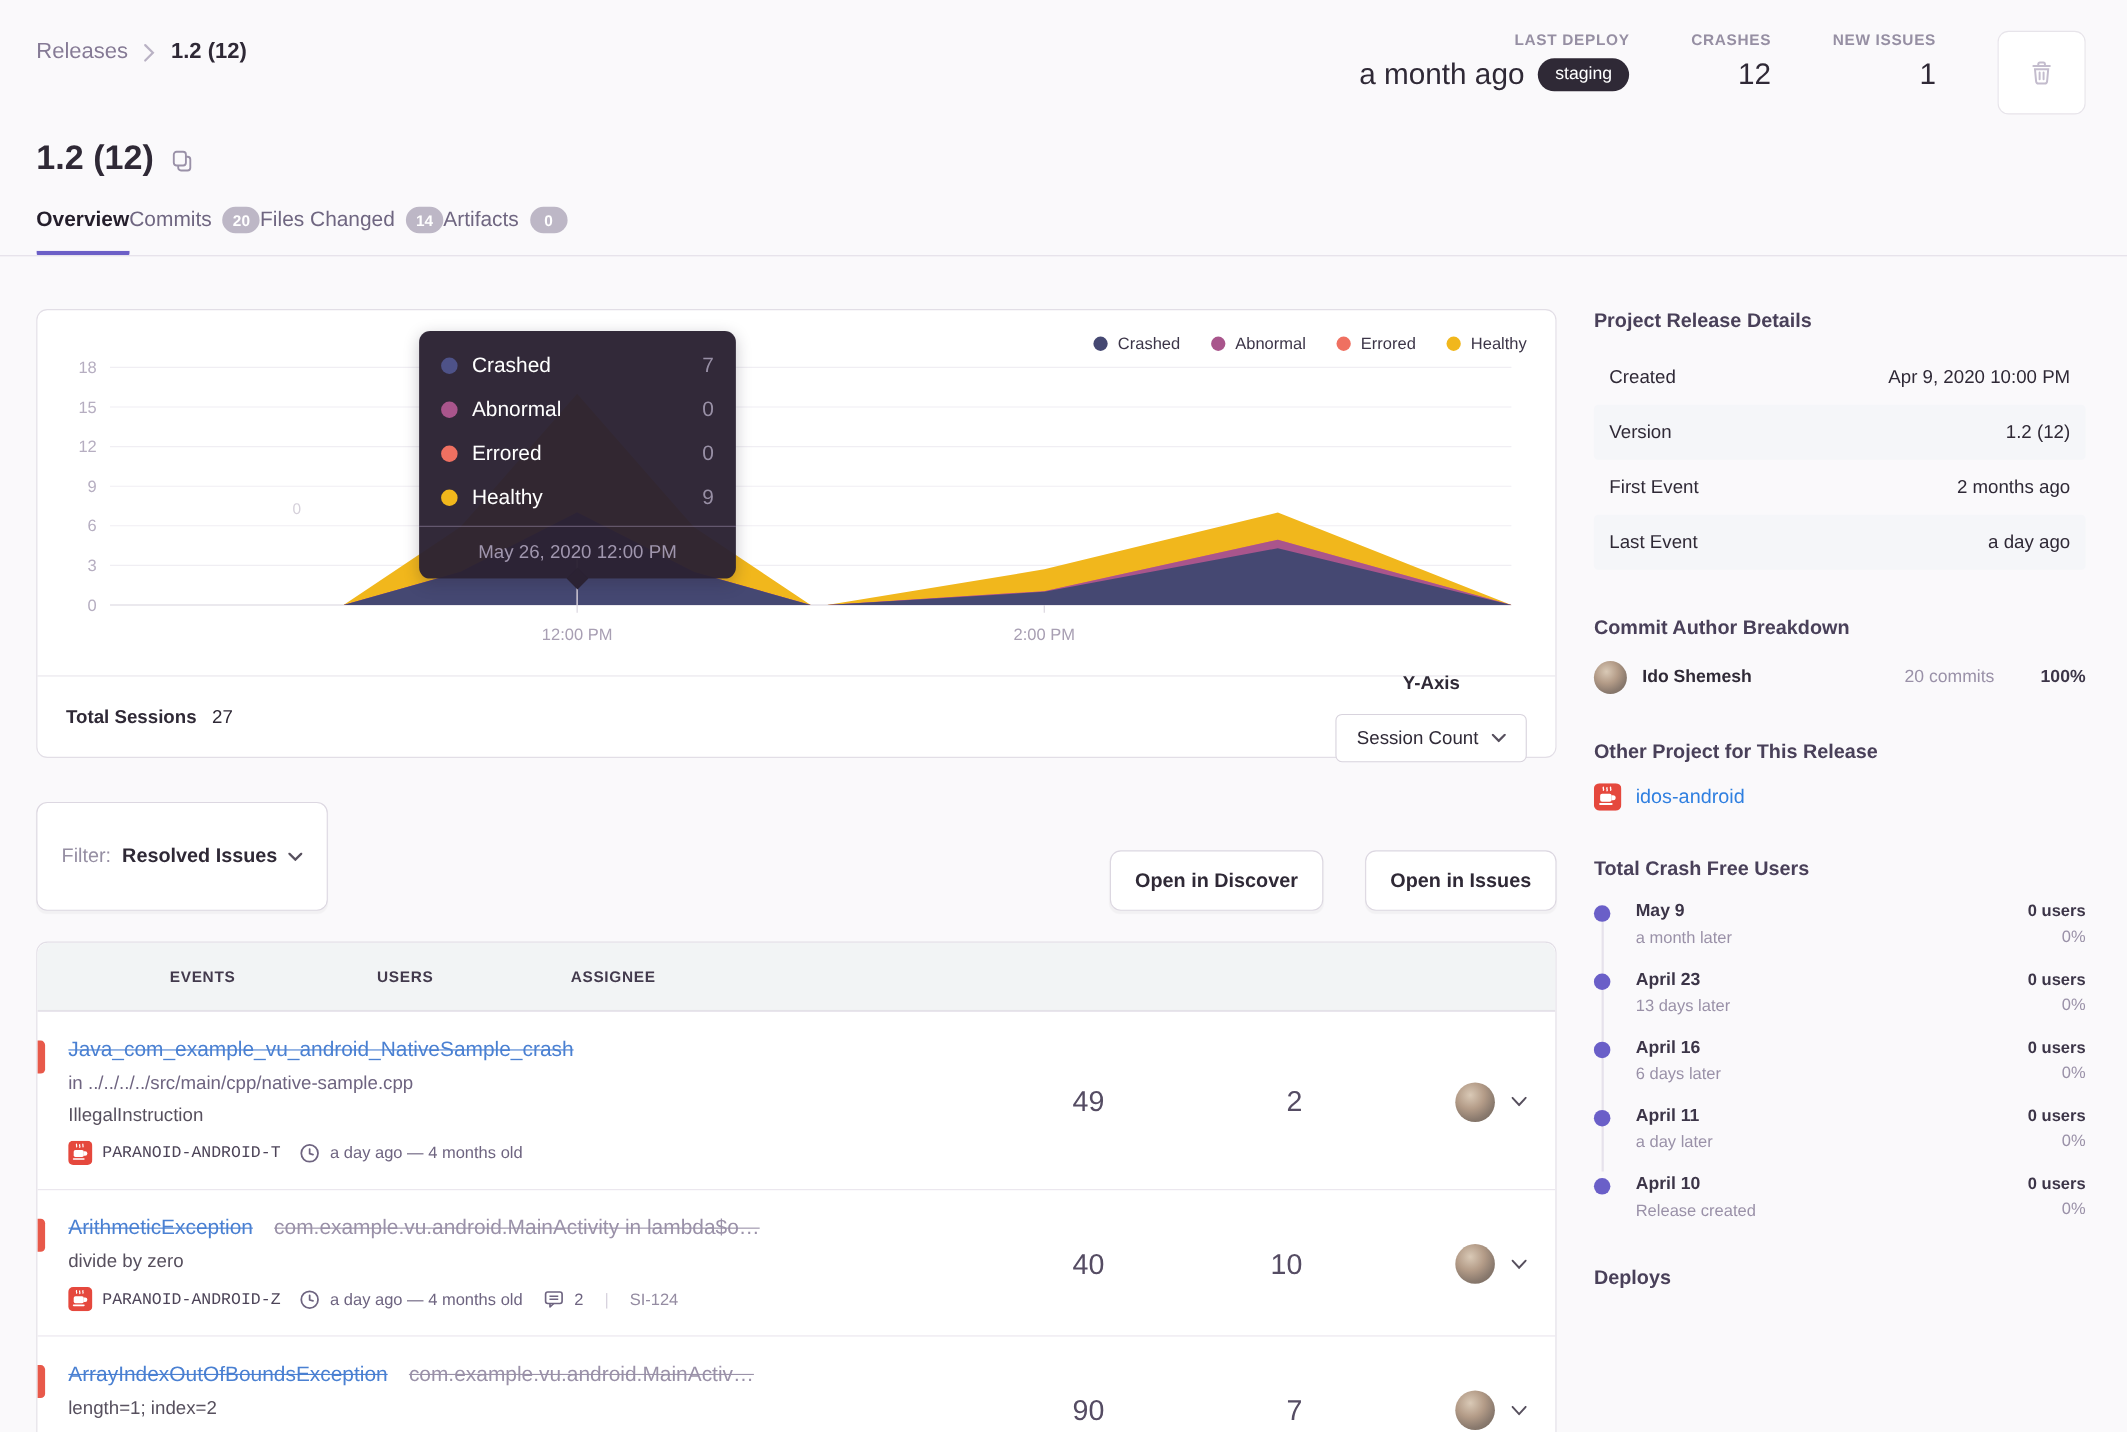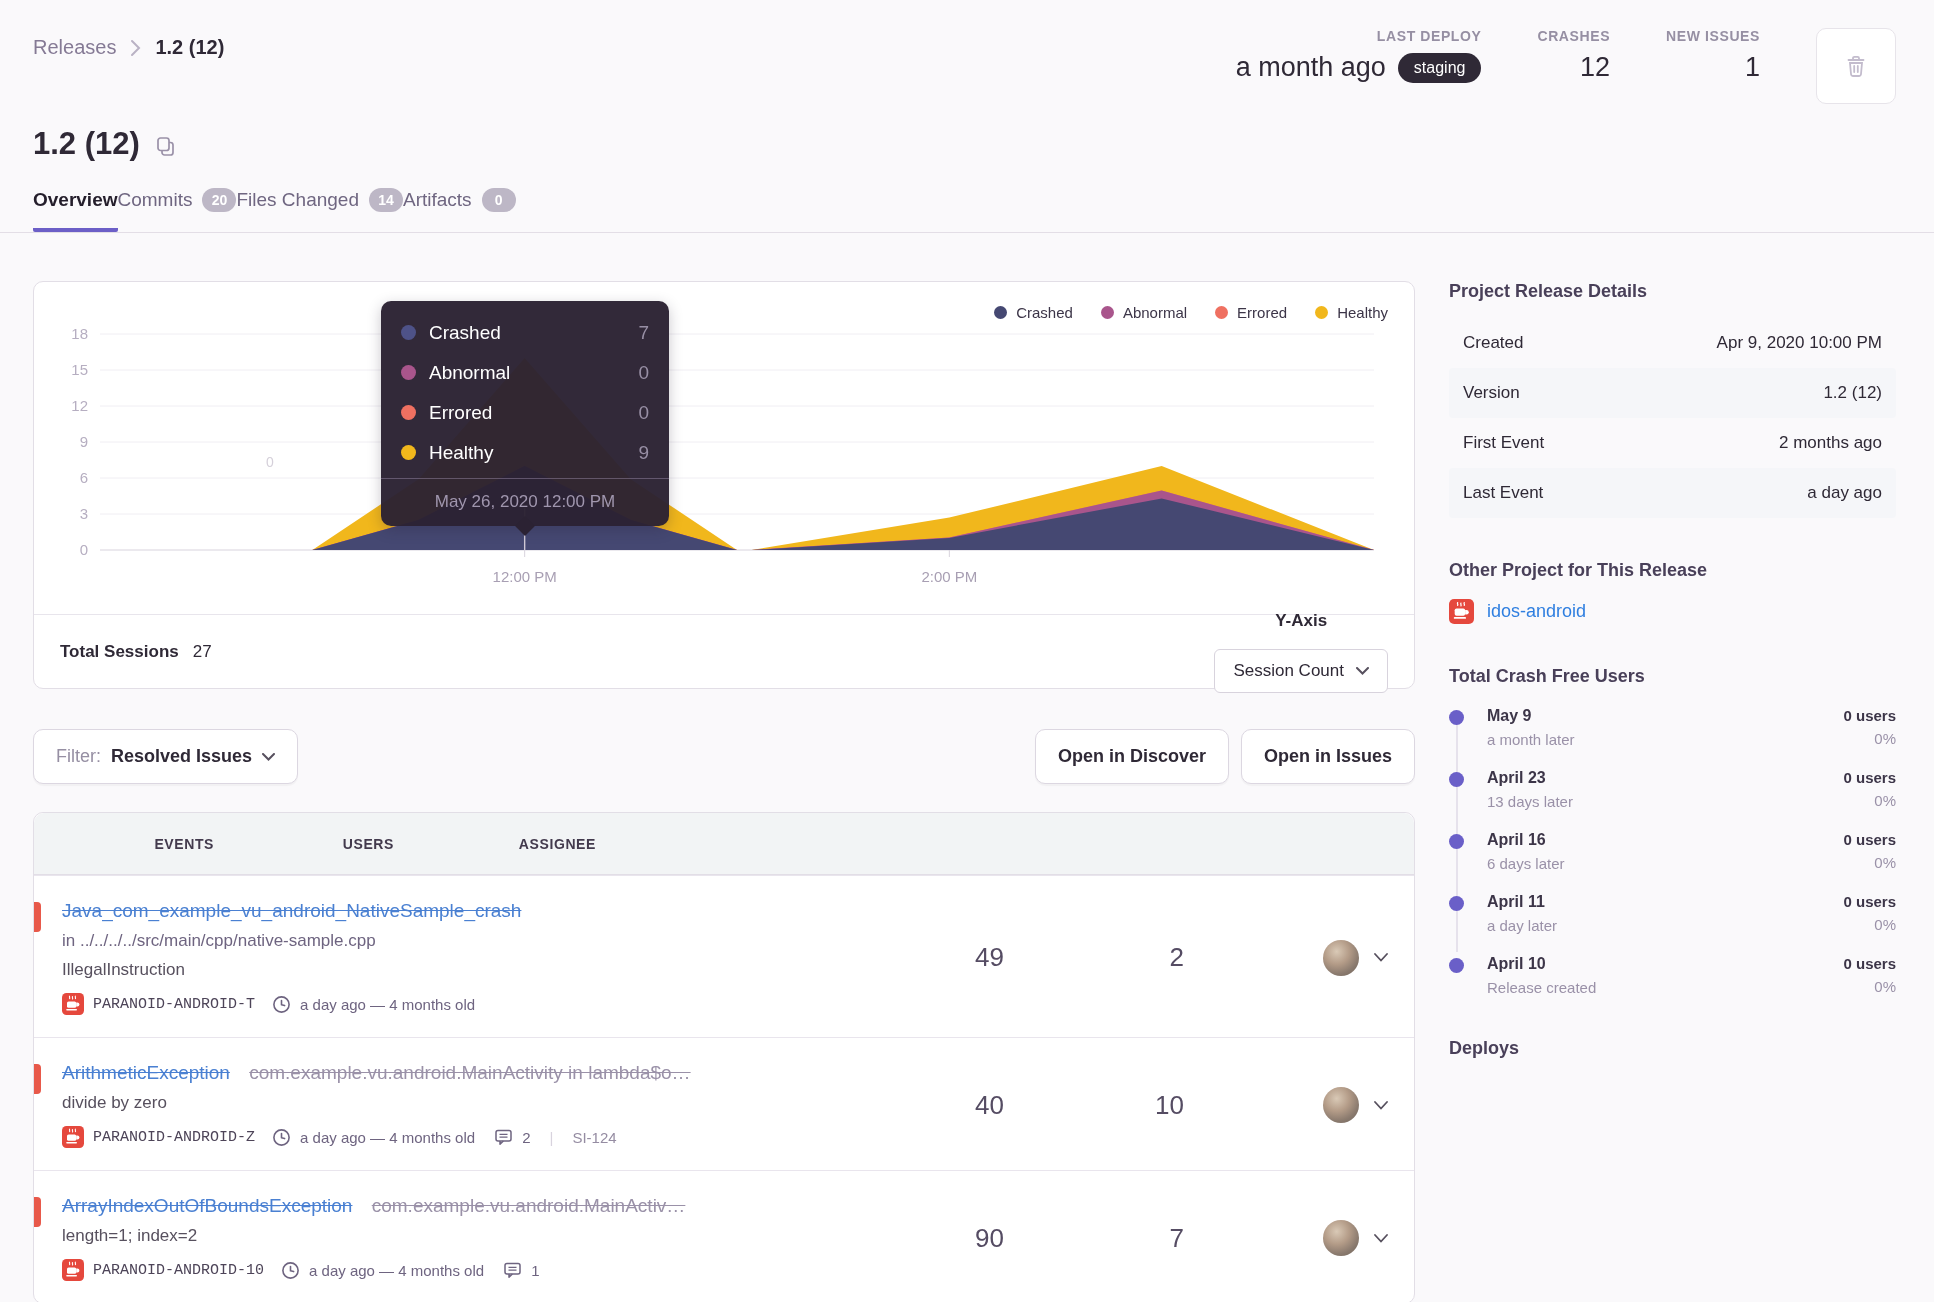--- a/index.html
+++ b/index.html
@@ -72,21 +72,21 @@
   .select-btn { display:flex; align-items:center; gap:12px; background:#fff; border:1px solid #d8d3dd;
                 border-radius:6px; padding:11px 18px; font-size:17px; color:#2f2936; cursor:pointer; }
 
   
   .filter-row { display:flex; justify-content:space-between; margin-top:40px; }
   .btn { background:#fff; border:1px solid #dcd7e1; border-radius:10px; padding:16px 22px; font-size:18px;
          color:#2f2936; cursor:pointer; box-shadow:0 2px 1px rgba(50,40,60,0.04);
          display:flex; align-items:center; gap:10px; font-family:inherit; }
   .btn b { font-weight:bold; }
   .filter-btn .pre { color:#968fa3; }
-  .action-btns { display:flex; gap:12px; }
+  .action-btns { display:flex; gap:38px;margin-top:44px; }
   .action-btns .btn { font-weight:bold; }
 
   
   .issues-panel { margin-top:28px; overflow:hidden; }
   .tbl-header { background:#f2f4f5; border-bottom:1px solid #e2dee6; height:62px; display:flex; align-items:center;
                 border-radius:10px 10px 0 0; font-size:14px; font-weight:bold; letter-spacing:0.6px; color:#433a4d; }
   .col-issue { flex:1; padding-left:28px; }
   .col-events, .col-users { width:180px; flex:none; text-align:right; }
   .col-assignee { width:230px; flex:none; text-align:right; padding-right:28px; }
   .issue-row { display:flex; align-items:center; border-top:1px solid #e9e5ed; position:relative; padding:24px 0 22px; }
@@ -473,20 +473,29 @@
         <div class="dl-row">
           <span class="k">First Event</span>
           <span class="v">2 months ago</span>
         </div>
         <div class="dl-row">
           <span class="k">Last Event</span>
           <span class="v">a day ago</span>
         </div>
       </div>
 
+      <div class="side-section">
+        <h3>Commit Author Breakdown</h3>
+        <div class="author-row">
+          <span class="avatar sm"></span>
+          <span class="name">Ido Shemesh</span>
+          <span class="commits">20 commits</span>
+          <span class="pct">100%</span>
+        </div>
+      </div>
 
       <div class="side-section">
         <h3>Other Project for This Release</h3>
         <div class="proj-link-row">
           <svg class="java-icon lg" viewBox="0 0 22 22">
             <rect width="22" height="22" rx="4.5" fill="#e5483d"></rect>
             <g stroke="#fff" stroke-width="1.1" fill="none" stroke-linecap="round">
               <path d="M7.6 5.6 c 0.7-0.9 -0.7-1.4 0-2.4"></path>
                 <path d="M10.5 6 c 0.7-0.9 -0.7-1.4 0-2.4"></path>
                 <path d="M13.4 5.6 c 0.7-0.9 -0.7-1.4 0-2.4"></path>

